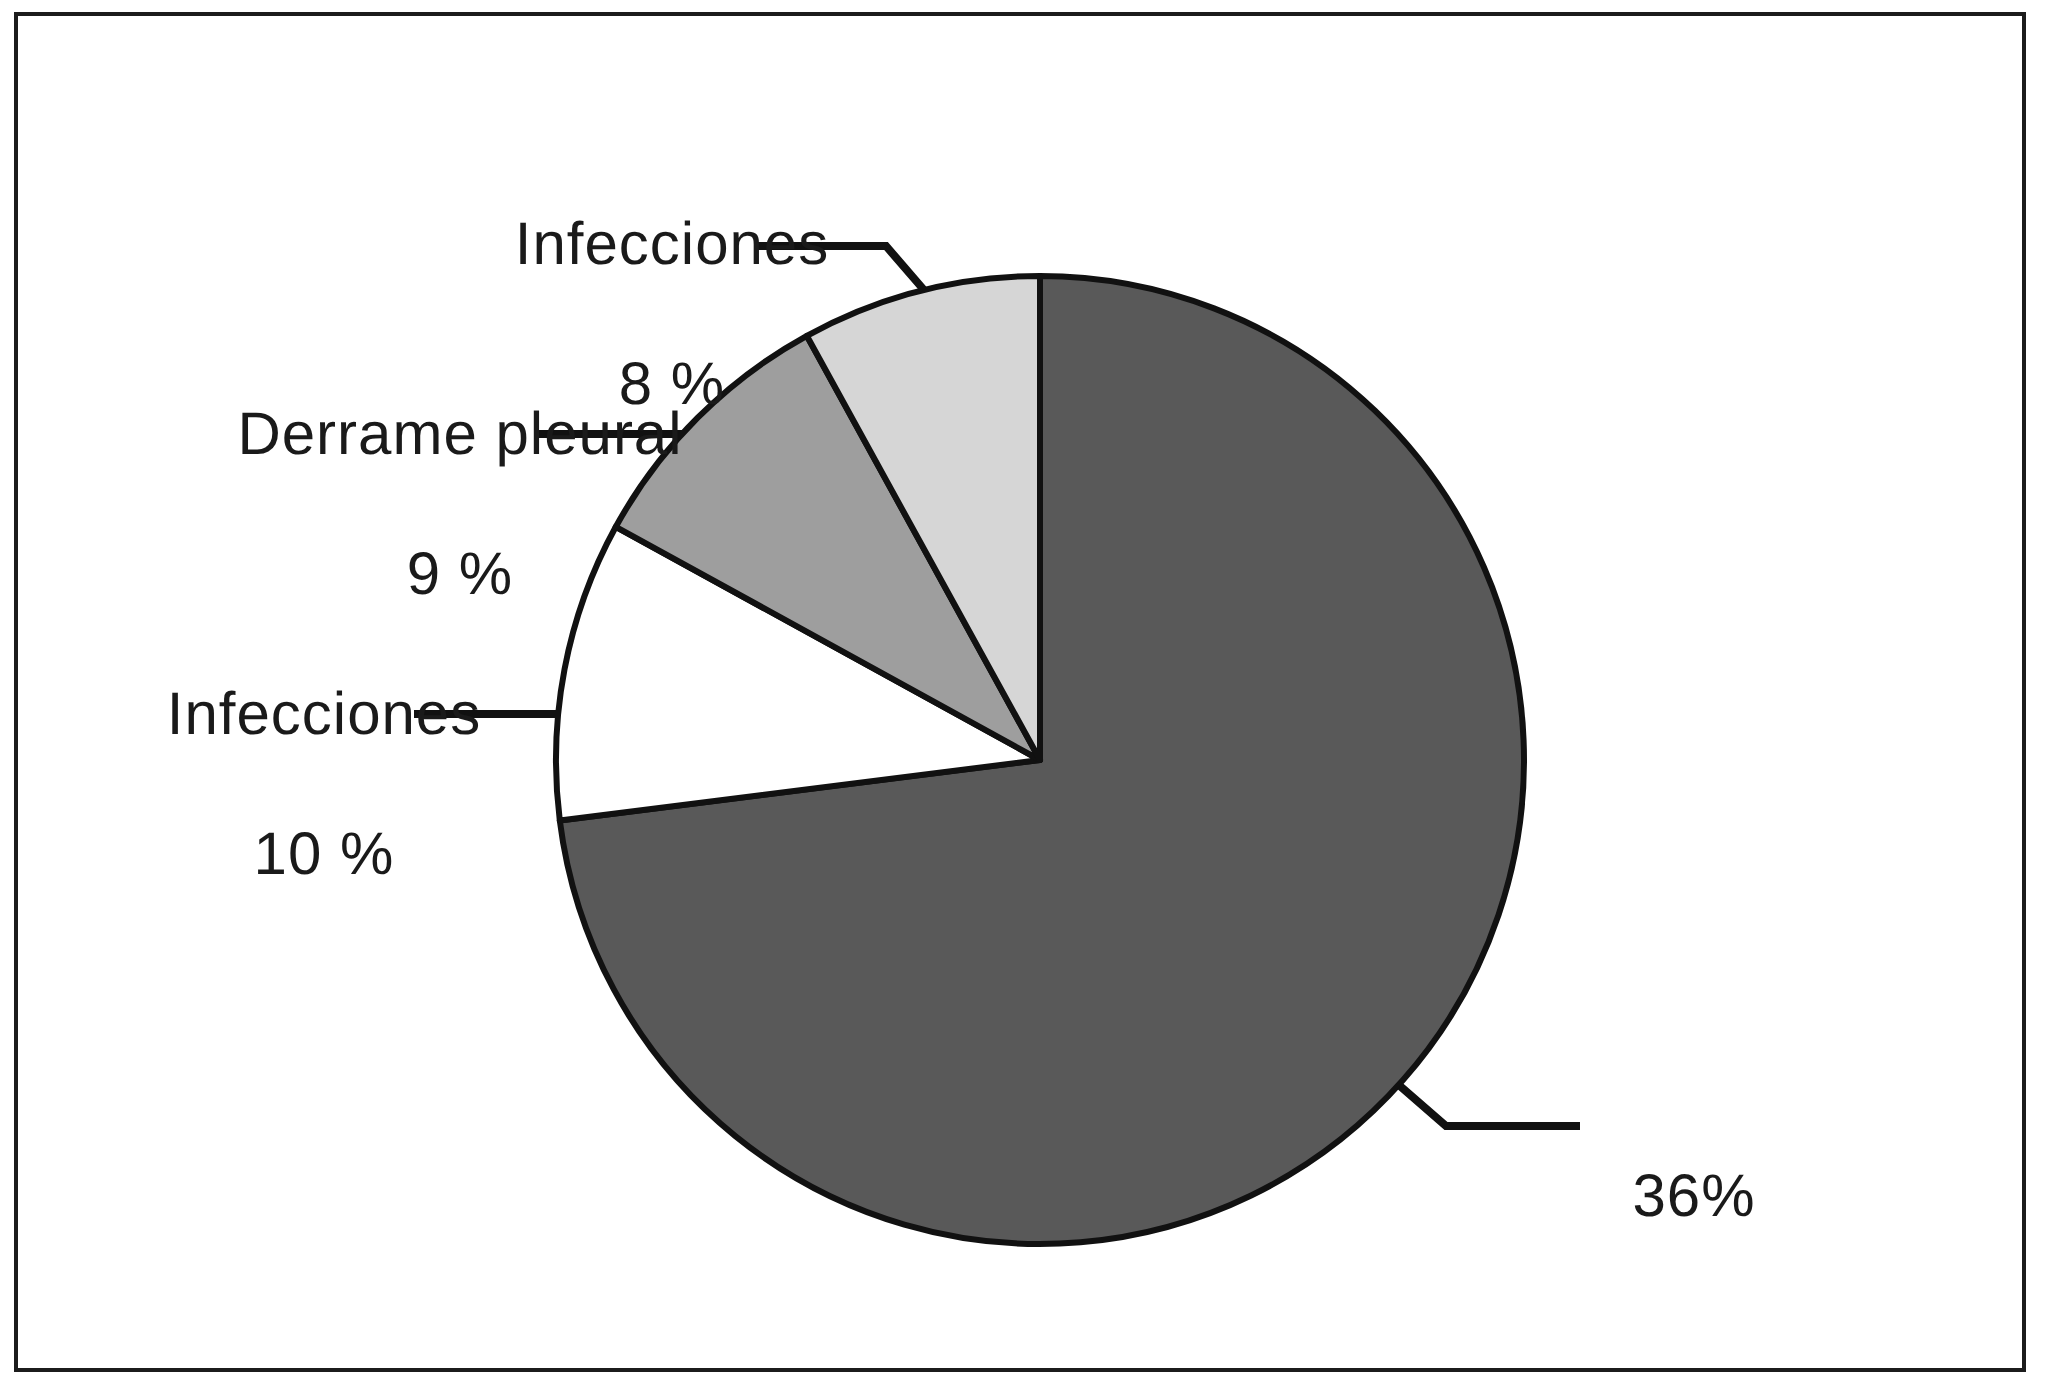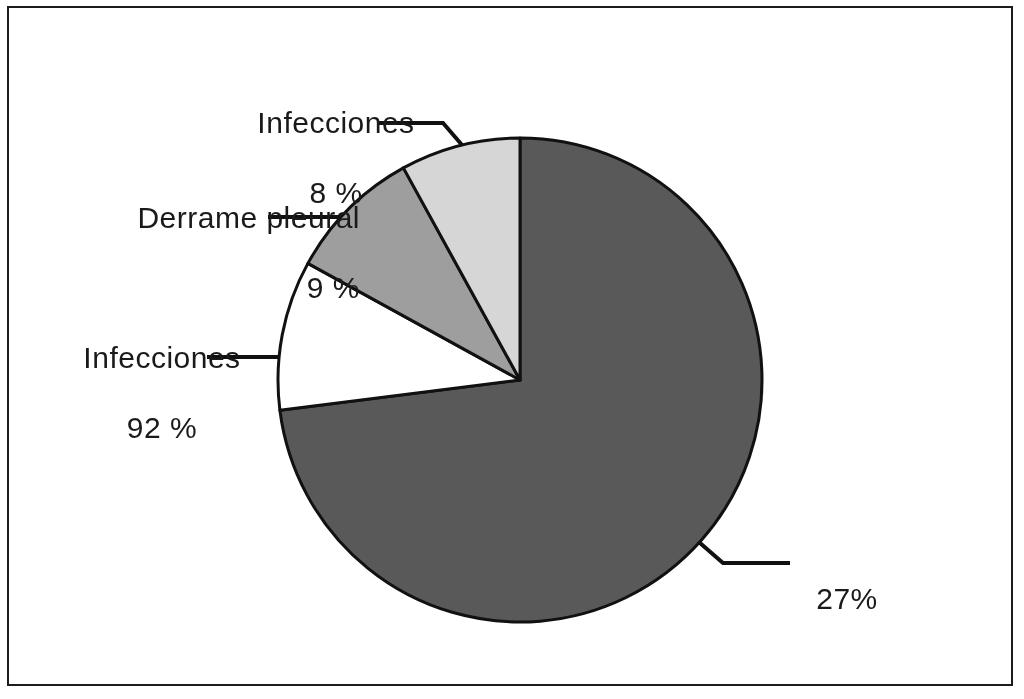--- a/index.html
+++ b/index.html
@@ -34,21 +34,21 @@
   .slice-label{
     position:absolute;
     color:#1a1a1a;
     font-size:30px;
     line-height:35px;
     text-align:center;
     letter-spacing:0.5px;
     white-space:pre-line;
   }
   #label-infecciones{left:226px;top:70px;width:220px;}
-  #label-derrame{left:100px;top:165px;width:260px;text-align:right;}
+  #label-derrame{left:100px;top:165px;width:260px;}
   #label-atelectasia{left:52px;top:305px;width:220px;}
   #label-sin{left:742px;top:480px;width:210px;line-height:34px;}
 </style>
 </head>
 <body>
 
 <div id="figure">
   <div id="frame"></div>
 
   <svg id="chart-svg" viewBox="0 0 1024 699" xmlns="http://www.w3.org/2000/svg">
@@ -71,20 +71,20 @@
     <span>8 %</span>
   </div>
 
   <div id="label-derrame" class="slice-label">
     <span>Derrame pleural</span><br>
     <span>9 %</span>
   </div>
 
   <div id="label-atelectasia" class="slice-label">
     <span>Infecciones</span><br>
-    <span>92 %</span>
+    <span>10 %</span>
   </div>
 
   <div id="label-sin" class="slice-label">
     <br>
-    <span>27%</span>
+    <span>36%</span>
   </div>
 </div>
 
 </body></html>

